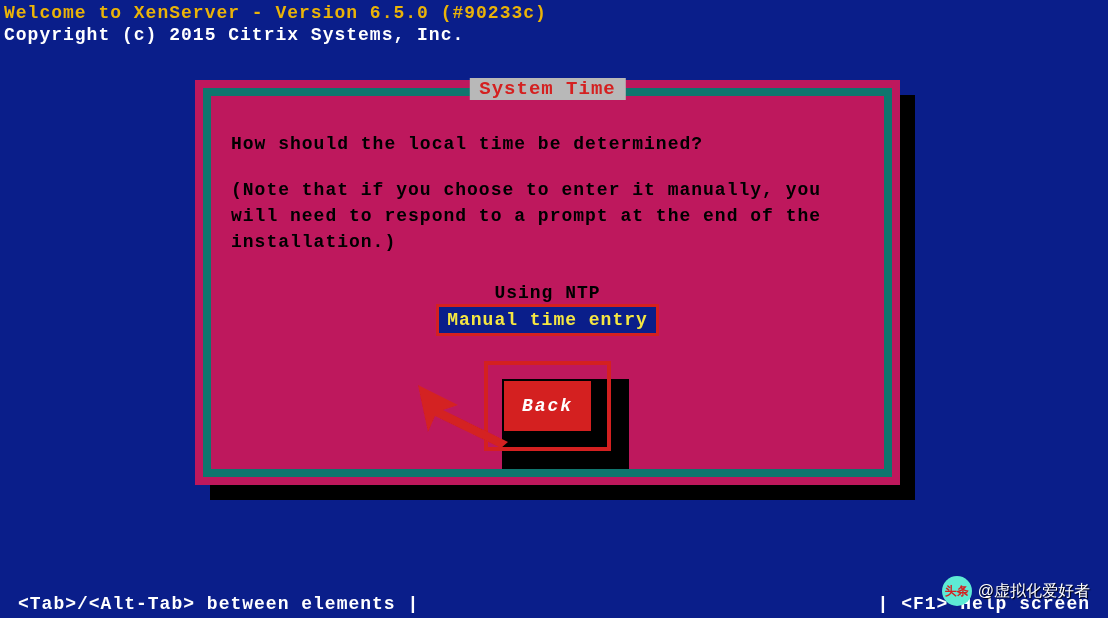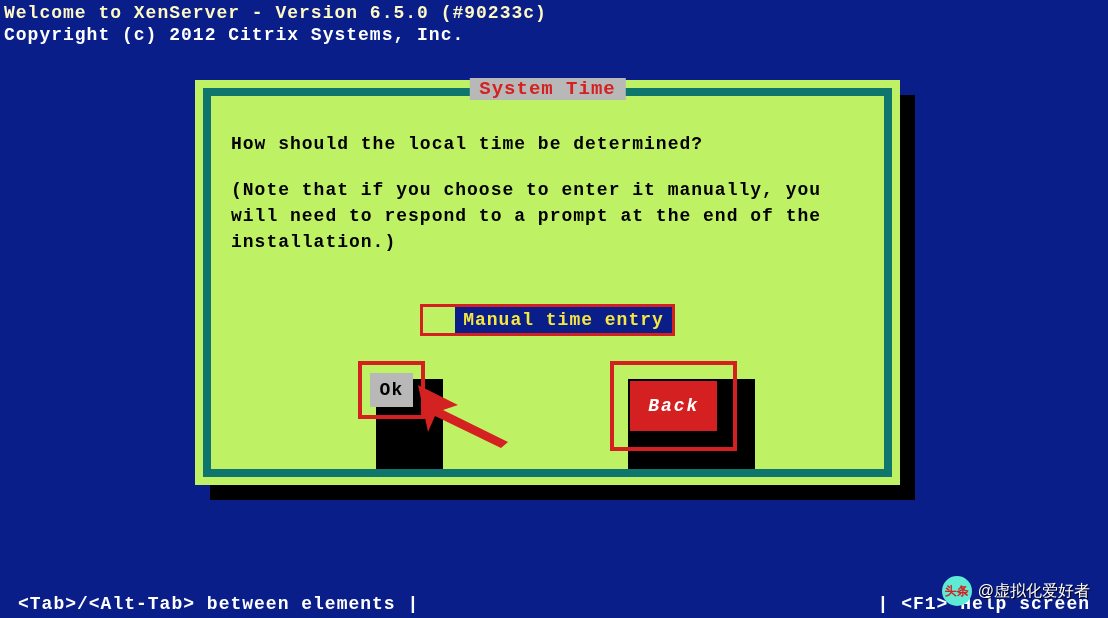--- a/index.html
+++ b/index.html
@@ -17,40 +17,40 @@
       color: #fff;
       overflow: hidden;
       position: relative;
     }
     .header {
       padding: 2px 4px;
       line-height: 22px;
       letter-spacing: 1px;
     }
     .header-line1 {
-      color: #fef9c3;
+      color: #eab308;
     }
     .header-line2 {
       color: #fff;
     }
     .dialog-shadow {
       position: absolute;
       left: 210px;
       top: 95px;
       width: 705px;
       height: 405px;
       background: #000;
     }
     .dialog {
       position: absolute;
       left: 195px;
       top: 80px;
       width: 705px;
       height: 405px;
-      background: #bef264;
+      background: #be185d;
       border: 0px solid #000;
     }
     .dialog-border {
       position: absolute;
       left: 8px;
       top: 8px;
       right: 8px;
       bottom: 8px;
       border: 8px solid #0f766e;
     }
@@ -83,21 +83,20 @@
       margin-bottom: 20px;
     }
     .option-ntp {
       color: #000;
       display: inline-block;
     }
     .option-manual-wrap {
       display: inline-block;
       border: 3px solid #d42020;
       margin-top: -2px;
-      padding-left: 32px;
     }
     .option-manual {
       background: #0a1e8a;
       color: #f5e642;
       padding: 0 8px;
       display: inline-block;
     }
     .buttons {
       display: flex;
       justify-content: center;
@@ -182,44 +181,38 @@
       font-weight: normal;
       text-shadow: 1px 1px 1px #000;
       text-align: right;
     }
   </style>
 </head>
 <body>
 
 <div class="header">
   <div class="header-line1">Welcome to XenServer - Version 6.5.0 (#90233c)</div>
-  <div class="header-line2">Copyright (c) 2012 Citrix Systems, Inc.</div>
+  <div class="header-line2">Copyright (c) 2015 Citrix Systems, Inc.</div>
 </div>
 
 <div class="dialog-shadow"></div>
 
 <div class="dialog">
   <div class="dialog-title">System Time</div>
   <div class="dialog-border">
     <div class="dialog-content">
       <div class="question">How should the local time be determined?</div>
       <div class="note">(Note that if you choose to enter it manually, you will need to respond to a prompt at the end of the installation.)</div>
       <div class="options">
-        <br>
+        <div class="option-ntp">Using NTP</div><br>
         <div class="option-manual-wrap">
           <div class="option-manual">Manual time entry</div>
         </div>
       </div>
       <div class="buttons">
-        <div class="button-wrap">
-          <div class="button-shadow"></div>
-          <div class="button-border">
-            <div class="button selected">Ok</div>
-          </div>
-        </div>
         <div class="button-wrap">
           <div class="button-shadow"></div>
           <div class="button-border" style="padding:16px;font-style:italic;">
             <div class="button-back">Back</div>
           </div>
         </div>
       </div>
     </div>
   </div>
 </div>

